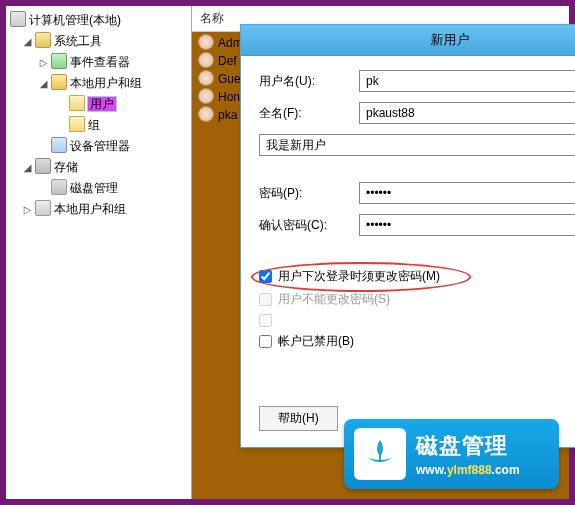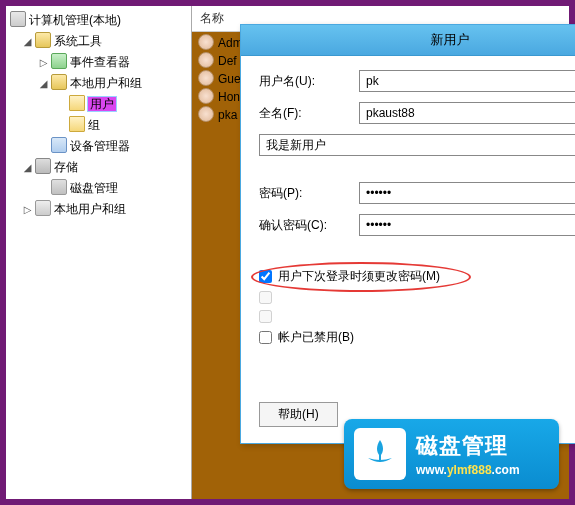--- a/index.html
+++ b/index.html
@@ -114,20 +114,21 @@
         <div class="spacer"></div>
         <div style="position:relative">
           <label class="chk">
             <input type="checkbox" checked="" style="">
             <span>用户下次登录时须更改密码(M)</span>
           </label>
           <div class="highlight" style="left:-8px;top:-6px;width:220px;height:30px"></div>
         </div>
         <label class="chk disabled">
           <input type="checkbox" disabled="" style="">
+          <span>用户不能更改密码(S)</span>
         </label>
         <label class="chk disabled">
           <input type="checkbox" disabled="" style="">
         </label>
         <label class="chk">
           <input type="checkbox" style="">
           <span>帐户已禁用(B)</span>
         </label>
       </div>
       <div class="spacer"></div>

